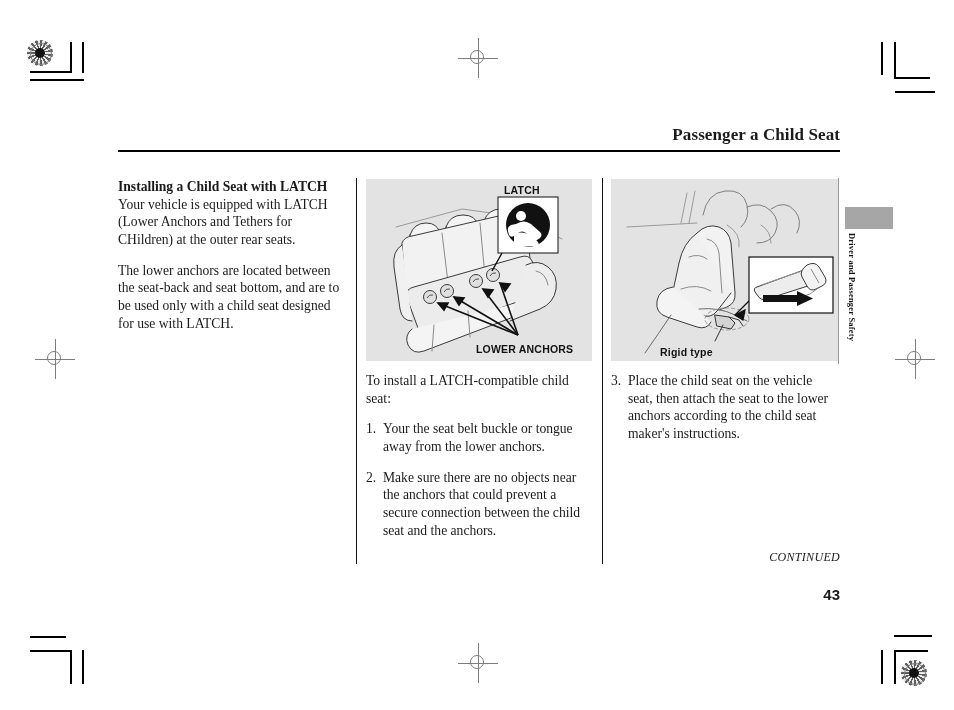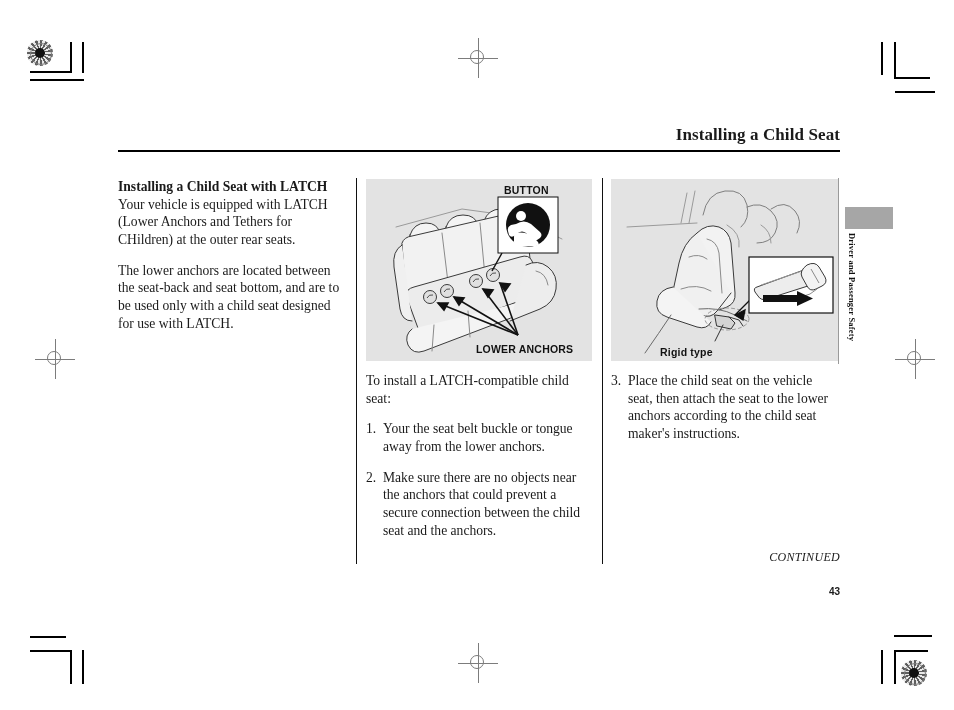--- a/index.html
+++ b/index.html
@@ -192,21 +192,21 @@
     font-size: 12px;
     font-style: italic;
     letter-spacing: .3px;
   }
   .pagenum {
     position: absolute;
     right: 114px;
     top: 586px;
     font-family: "Liberation Sans", sans-serif;
     font-weight: bold;
-    font-size: 10px;
+    font-size: 15px;
   }
 </style>
 </head>
 <body>
 
 <div class="reg-target" style="left:27px; top:40px;"></div>
 <div class="reg-target" style="left:901px; top:660px;"></div>
 
 <div class="crosshair" style="left:458px; top:38px;">
   <div class="ch-v"></div>
@@ -242,21 +242,21 @@
 <div class="cmark" style="left:30px; top:636px; width:36px; height:2px;"></div>
 <div class="cmark" style="left:30px; top:650px; width:42px; height:2px;"></div>
 <div class="cmark" style="left:70px; top:650px; width:2px; height:34px;"></div>
 <div class="cmark" style="left:82px; top:650px; width:2px; height:34px;"></div>
 
 <div class="cmark" style="left:894px; top:635px; width:38px; height:2px;"></div>
 <div class="cmark" style="left:894px; top:650px; width:34px; height:2px;"></div>
 <div class="cmark" style="left:894px; top:650px; width:2px; height:34px;"></div>
 <div class="cmark" style="left:881px; top:650px; width:2px; height:34px;"></div>
 
-<div class="header-title">Installing a Child Seat</div>
+<div class="header-title">Passenger a Child Seat</div>
 <div class="header-rule"></div>
 
 <div class="divider" id="divider-1"></div>
 <div class="divider" id="divider-2"></div>
 
 <div class="col" id="col-left">
   <h2>Installing a Child Seat with LATCH</h2>
   <p>Your vehicle is equipped with LATCH (Lower Anchors and Tethers for CHildren) at the outer rear seats.</p>
   <p>The lower anchors are located between the seat-back and seat bottom, and are to be used only with a child seat designed for use with LATCH.</p>
 </div>
@@ -321,21 +321,21 @@
       <rect x="132" y="18" width="60" height="56" fill="#ffffff" stroke="#111" stroke-width="1"></rect>
       <circle cx="162" cy="46" r="22" fill="#111"></circle>
       <g fill="#ffffff">
         <circle cx="155" cy="37" r="5"></circle>
         <path d="M150 45 q8 -5 15 0 l9 8 q3 3 0 6 l-3 2 q-3 2 -5 -1 l-6 -6 q-4 -3 -8 0 l-4 3 q-3 2 -5 -1 l-1 -4 q-1 -4 3 -6 z"></path>
         <path d="M150 54 q10 -2 18 5 l4 4 q2 3 -2 4 l-17 1 q-5 0 -5 -5 l0 -5 q0 -4 2 -4z"></path>
       </g>
     </g>
   </svg>
 </div>
-<div class="fig-caption" style="left:504px; top:184px;">BUTTON</div>
+<div class="fig-caption" style="left:504px; top:184px;">LATCH</div>
 <div class="fig-caption" style="left:476px; top:343px;">LOWER ANCHORS</div>
 
 <div class="figure" id="figure-rigid">
   <svg viewBox="0 0 228 182" xmlns="http://www.w3.org/2000/svg">
     <g fill="none" stroke="#3a3a3a" stroke-width="1" stroke-linejoin="round" stroke-linecap="round">
 
       <path d="M16 48 L86 44" stroke="#9a9a9a"></path>
       <path d="M76 14 L70 44" stroke="#9a9a9a"></path>
       <path d="M84 12 L78 44" stroke="#9a9a9a"></path>
       <path d="M92 36 q4 -22 22 -24 q18 -2 22 14 q3 14 -6 22" stroke="#7f7f7f"></path>

